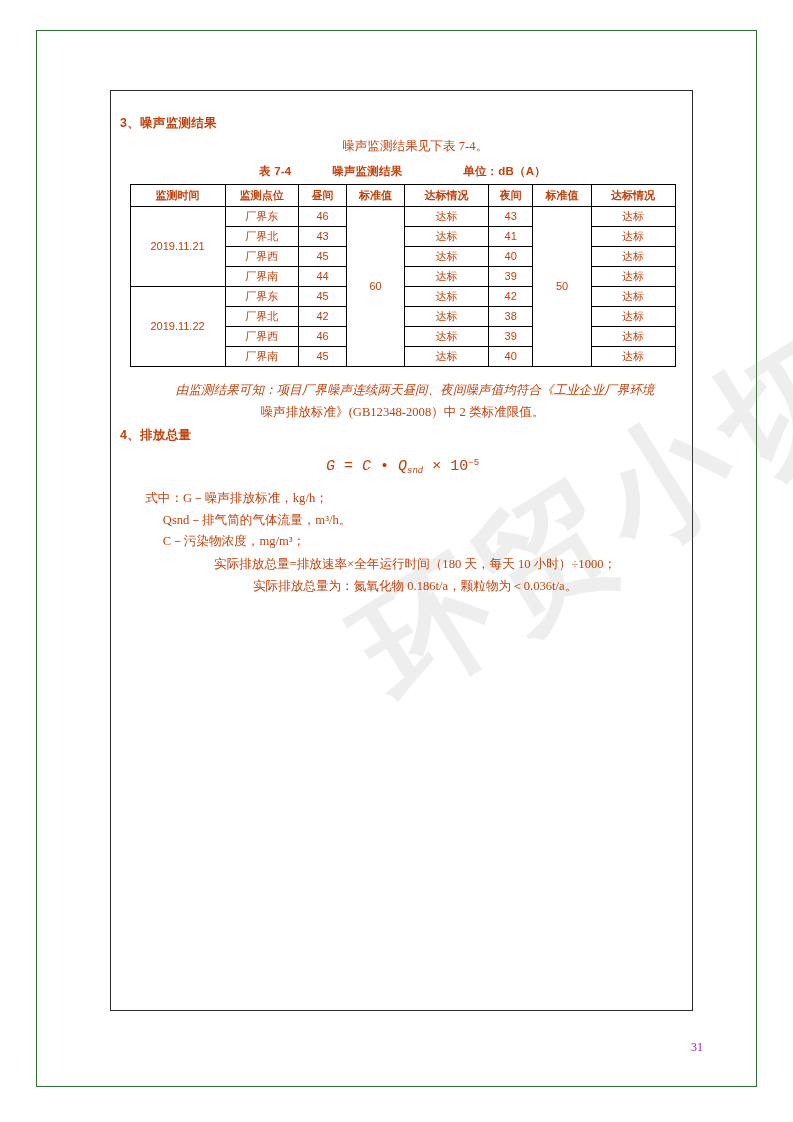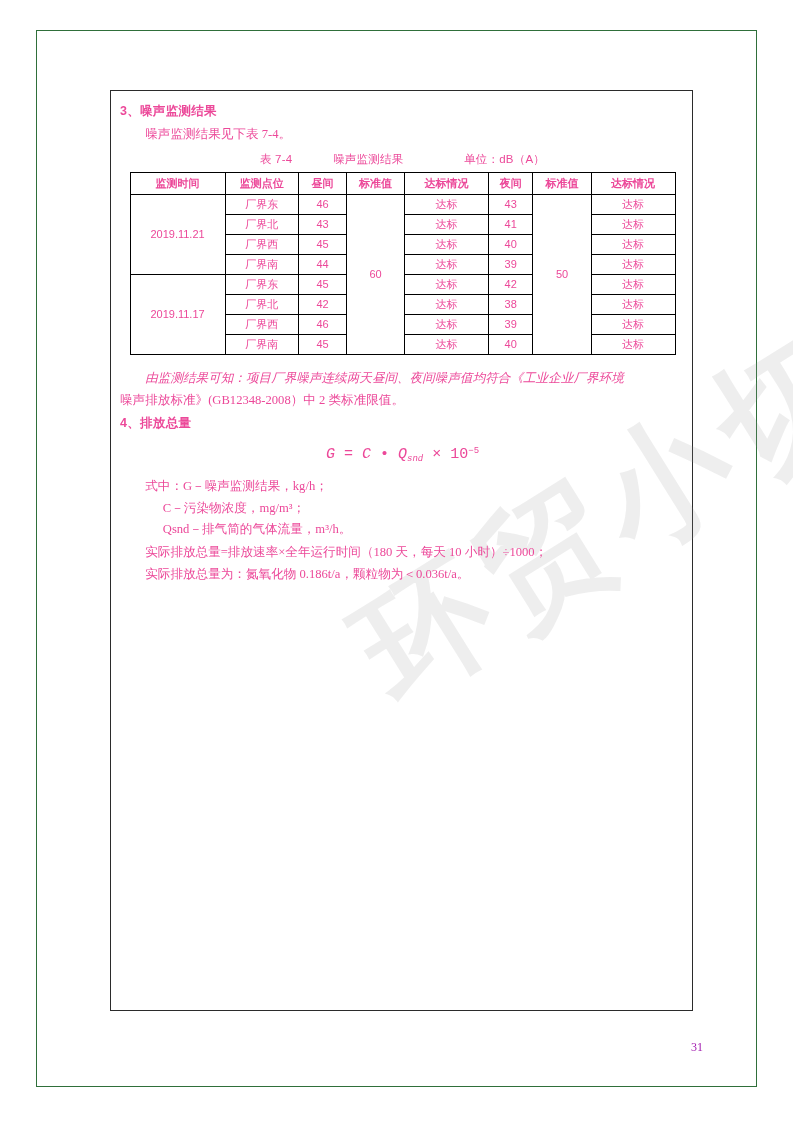--- a/index.html
+++ b/index.html
@@ -36,42 +36,43 @@
     top: 90px;
     width: 583px;
     height: 921px;
     border: 1px solid #2b2b2b;
     box-sizing: border-box;
     background: transparent;
   }
   .inner {
     position: absolute;
     left: 120px;
-    top: 96px;
+    top: 108px;
     width: 565px;
     font-size: 12.5px;
-    color: #ec4899;
+    color: #c2410c;
     line-height: 1.55;
   }
   .h-sec {
     font-weight: bold;
     font-family: "Liberation Sans", sans-serif;
     font-size: 12.5px;
     margin: 6px 0 4px 0;
     letter-spacing: 0.3px;
   }
   .para {
     margin: 3px 0 3px 0;
     text-indent: 2em;
     font-size: 12.6px;
+    text-align: center;
   }
   .para.noindent { text-indent: 0; }
   .tbl-cap {
     text-align: center;
-    font-weight: normal;
+    font-weight: bold;
     font-family: "Liberation Sans", sans-serif;
     font-size: 11.5px;
     margin: 6px 0 3px 0;
     letter-spacing: 0.2px;
   }
   .tbl-cap span { display: inline-block; }
   .cap-gap-1 { width: 34px; }
   .cap-gap-2 { width: 54px; }
   table.noise {
     border-collapse: collapse;
@@ -211,21 +212,21 @@
           <td>达标</td>
         </tr>
         <tr>
           <td>厂界南</td>
           <td>44</td>
           <td>达标</td>
           <td>39</td>
           <td>达标</td>
         </tr>
         <tr>
-          <td rowspan="4">2019.11.17</td>
+          <td rowspan="4">2019.11.22</td>
           <td>厂界东</td>
           <td>45</td>
           <td>达标</td>
           <td>42</td>
           <td>达标</td>
         </tr>
         <tr>
           <td>厂界北</td>
           <td>42</td>
           <td>达标</td>
@@ -253,23 +254,23 @@
     <div class="para noindent">噪声排放标准》(GB12348-2008）中 2 类标准限值。</div>
 
     <div class="h-sec" style="margin-top:0;">4、排放总量</div>
 
 
 
     <div class="formula">
       <i>G</i> = <i>C</i> • <i>Q</i><span class="sub">snd</span> × 10<span class="sup">−5</span>
     </div>
 
-    <div class="where">式中：G－噪声监测结果，kg/h；</div>
+    <div class="where">式中：G－噪声排放标准，kg/h；</div>
+    <div class="where2">Qsnd－排气简的气体流量，m³/h。</div>
     <div class="where2">C－污染物浓度，mg/m³；</div>
-    <div class="where2">Qsnd－排气简的气体流量，m³/h。</div>
 
     <div class="para">实际排放总量=排放速率×全年运行时间（180 天，每天 10 小时）÷1000；</div>
     <div class="para">实际排放总量为：氮氧化物 0.186t/a，颗粒物为＜0.036t/a。</div>
 
   </div>
 
   <div class="pagenum">31</div>
 </div>
 
 </body></html>

